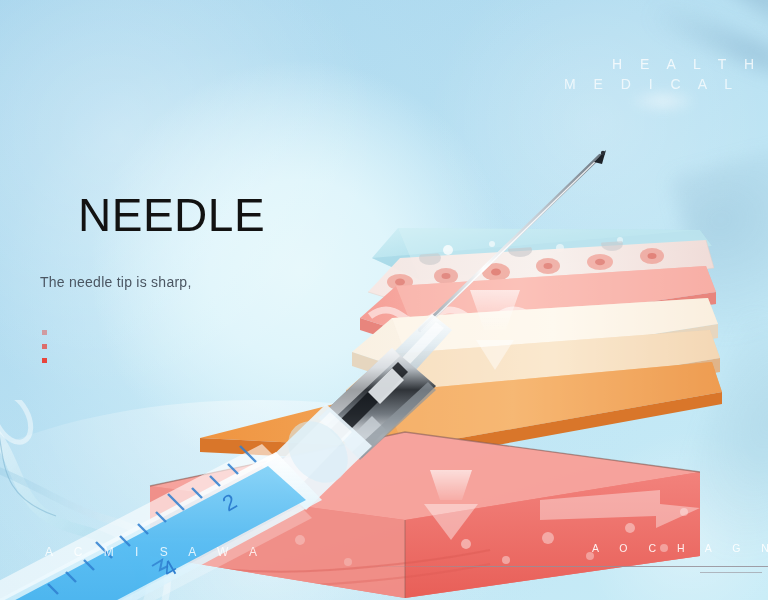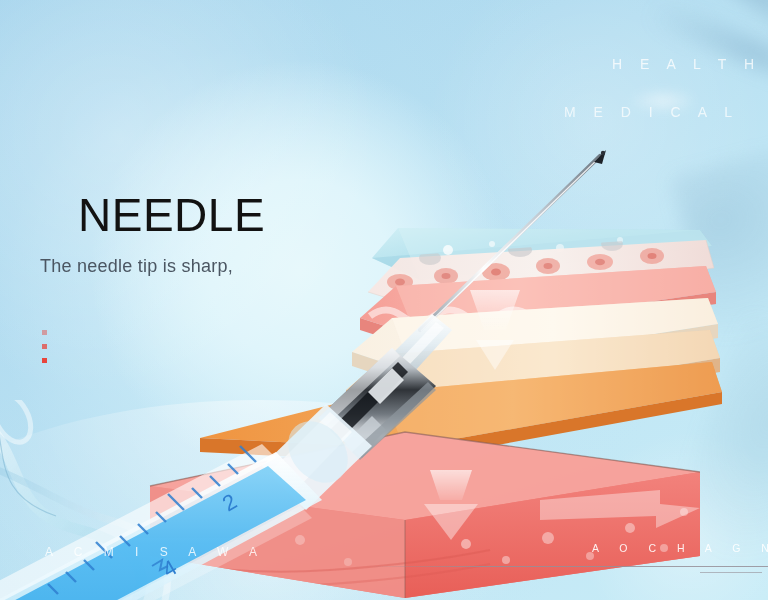--- a/index.html
+++ b/index.html
@@ -54,35 +54,35 @@
   .headline{
     position:absolute;left:40px;top:60px;
     font-size:46px;line-height:62px;letter-spacing:.5px;
     color:#121212;font-weight:400;white-space:pre;
   }
   .headline span{display:block;}
   .hl2{margin-left:18px;}
   .hl3{margin-left:38px;}
 
   .subtitle{
-    position:absolute;left:40px;top:252px;
-    font-size:18px;line-height:28px;color:#4b5662;letter-spacing:.25px;
+    position:absolute;left:40px;top:268px;
+    font-size:14px;line-height:28px;color:#4b5662;letter-spacing:.25px;
   }
   .subtitle span{display:block;}
 
   .dots{position:absolute;left:42px;top:330px;}
   .dots i{display:block;width:5px;height:5px;background:#e8453c;margin-bottom:9px;}
   .dots i:nth-child(1){opacity:.45;}
   .dots i:nth-child(2){opacity:.75;}
   .dots i:nth-child(3){opacity:1;}
 
   
   .wm{position:absolute;color:#ffffff;font-size:14px;letter-spacing:7px;white-space:nowrap;}
   .wm-health{left:612px;top:56px;opacity:.78;}
-  .wm-medical{left:564px;top:76px;opacity:.72;margin-top:28px;}
+  .wm-medical{left:564px;top:76px;opacity:.72;}
   .wm-left{left:45px;top:545px;opacity:.82;letter-spacing:9px;font-size:12px;}
   .wm-right{left:592px;top:542px;opacity:.9;letter-spacing:9px;font-size:10.5px;}
   .rule-main{position:absolute;left:0px;top:566px;width:768px;height:1px;
     background:linear-gradient(90deg,rgba(150,143,152,0) 0%,rgba(150,143,152,0) 48%,rgba(150,143,152,.85) 63%,rgba(150,143,152,.85) 100%);}
   .rule-sub{position:absolute;left:700px;top:572px;width:62px;height:1px;background:rgba(150,143,152,.6);}
 
   
   .ribbon{position:absolute;left:-40px;top:400px;width:260px;height:210px;pointer-events:none;opacity:.85;}
 
   

